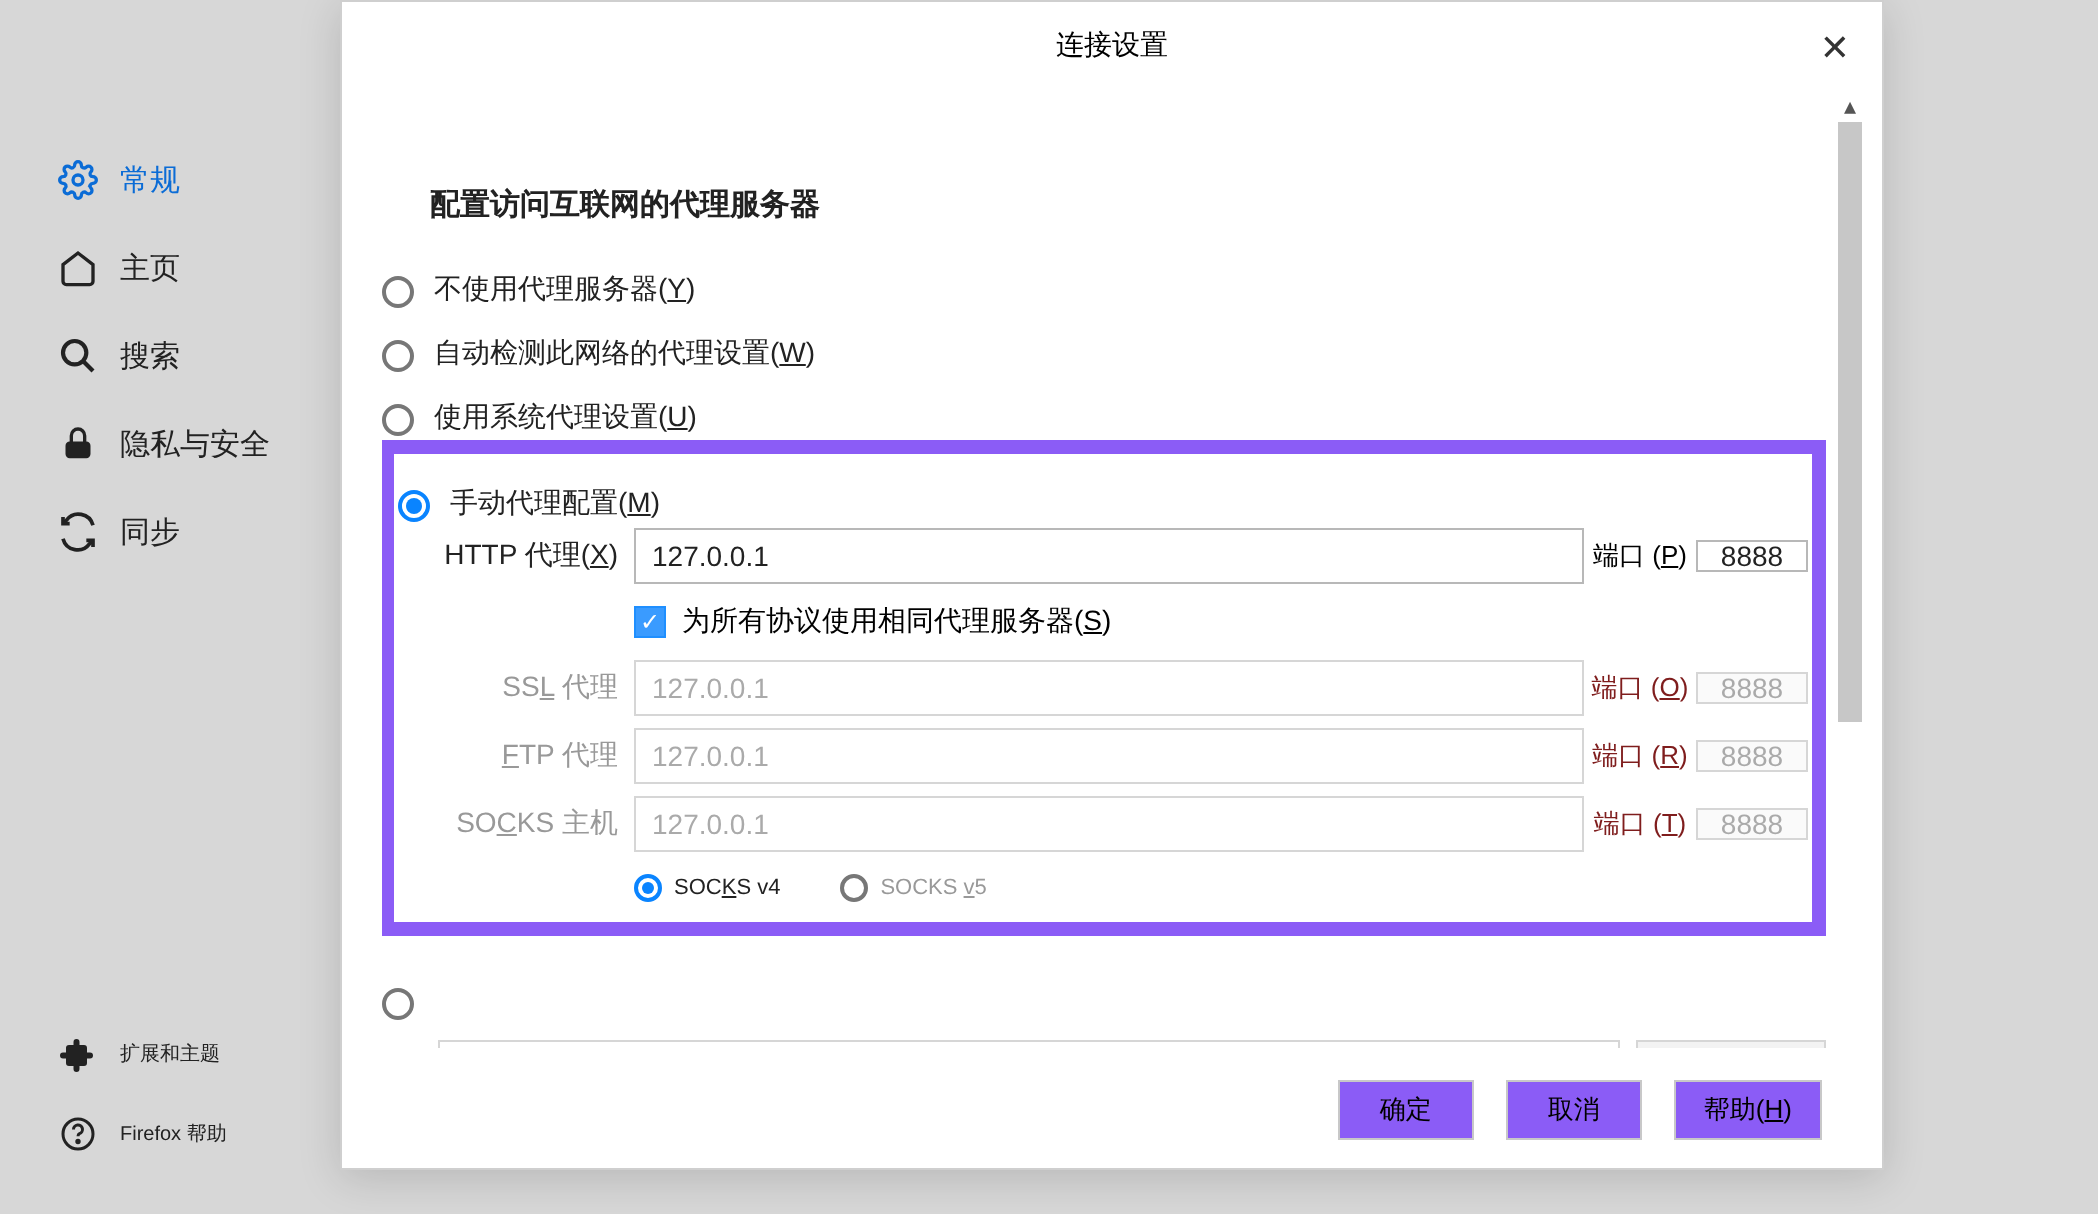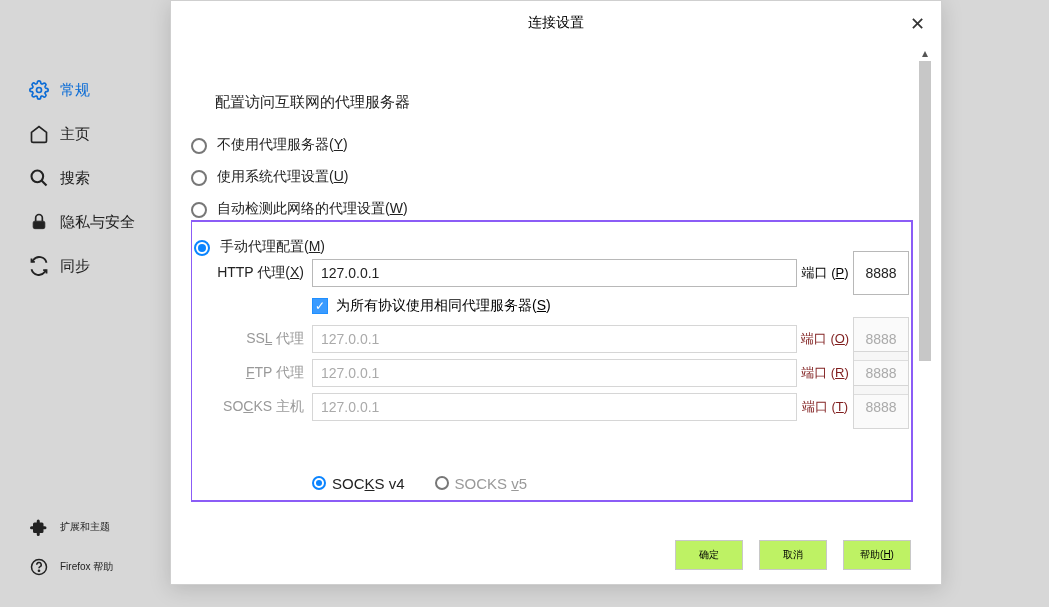--- a/index.html
+++ b/index.html
@@ -19,57 +19,57 @@
   .dialog-header { height:44px; display:flex; align-items:center; justify-content:center; position:relative; }
   .dialog-title { font-size:14px; font-weight:normal;}
   .close-x { position:absolute; right:16px; top:12px; font-size:18px; cursor:pointer; color:#333; }
   .dialog-body { position:absolute; top:44px; left:20px; right:28px; bottom:60px; overflow:hidden; }
   .scrollbar { position:absolute; right:10px; top:60px; width:12px; height:360px; }
   .scrollbar .track { position:absolute; right:0; top:0; width:12px; height:100%; background:transparent; }
   .scrollbar .thumb { position:absolute; right:0; top:0; width:12px; height:300px; background:#c7c7c7; border-radius:0;}
   .scroll-arrow { position:absolute; right:8px; width:16px; height:16px; font-size:12px; color:#555; display:flex;align-items:center;justify-content:center;}
   .sa-up { top:44px; }
 
-  .section-title { font-size:15px; font-weight:normal; color:#222; margin: 48px 0 10px 0; padding-left: 24px; }
+  .section-title { font-size:15px; font-weight:bold; color:#222; margin: 48px 0 10px 0; padding-left: 24px; }
 
   .radio-row { display:flex; align-items:flex-end; height:32px; font-size:14px; color:#222; }
   .radio { width:16px; height:16px; border:2px solid #777; border-radius:50%; margin-right:10px; position:relative; cursor:pointer; flex:none;}
   .radio.checked { border-color:#0a84ff; }
   .radio.checked::after { content:""; position:absolute; inset:2px; background:#0a84ff; border-radius:50%; }
   .radio.small { width:14px; height:14px; border-width:2px;}
   u { text-decoration: underline; }
 
-  .redbox { border:2px solid #8b5cf6; padding:2px; margin: 2px 0 10px -1px; }
+  .redbox { border:7px solid #8b5cf6; padding:2px; margin: 2px 0 10px -1px; }
 
   .proxy-row { display:flex; align-items:center; height:34px; font-size:14px; }
   .plabel { width:118px; text-align:right; padding-right:8px; color:#222; }
   .plabel.dis { color:#999; }
   .host { flex:1; height:28px; border:1px solid #b8b8b8; padding:0 8px; font-size:14px; color:#222; background:#fff; }
   .host.dis { background:#fff; border-color:#d6d6d6; color:#aaa; }
   .portlbl { width:56px; text-align:center; font-size:13px; }
   .portlbl.dis { color:#7f1d1d; }
-  .port { width:56px; height:44px; border:1px solid #b8b8b8; text-align:center; font-size:14px; color:#222; }
+  .port { width:56px; height:16px; border:1px solid #b8b8b8; text-align:center; font-size:14px; color:#222; }
   .port.dis { border-color:#d6d6d6; color:#aaa; }
 
   .check-row { display:flex; align-items:center; height:32px; font-size:14px; margin-left:118px;}
   .checkbox { width:16px; height:16px; border:1px solid #1f8fff; background:#3a9bff; margin-right:8px; display:flex; align-items:center; justify-content:center; color:#fff; font-size:12px; cursor:pointer; flex:none;}
 
-  .socks-row { display:flex; align-items:center; height:30px; margin-left:118px; font-size:15px;margin-top:44px;}
+  .socks-row { display:flex; align-items:center; height:30px; margin-left:118px; font-size:11px;}
   .socks-row .radio { margin-right:6px;}
   .socks-row .opt { margin-right:30px; display:flex; align-items:center; color:#999;}
   .socks-row .opt.on { color:#222;}
   .socks-row .opt.on .radio { border-color:#0a84ff;}
   .socks-row .opt.on .radio::after{content:"";position:absolute;inset:2px;background:#0a84ff;border-radius:50%;}
 
   .pac-row { margin-top:10px; display:flex; align-items:center; }
   .pac-input { flex:1; height:30px; border:1px solid #d6d6d6; background:#fff; margin-left:28px; margin-right:8px; padding:0 8px; color:#aaa;}
   .reload-btn { height:30px; padding:0 12px; border:1px solid #d6d6d6; background:#f3f3f3; color:#999; font-size:13px; cursor:default;}
 
   .dialog-footer { position:absolute; bottom:0; left:0; right:0; height:58px; display:flex; align-items:center; justify-content:flex-end; padding-right:30px; gap:16px;}
-  .btn { min-width:68px; height:30px; border:1px solid #c8c8c8; background:#bef264; font-size:10px; cursor:pointer; padding:0 14px;}
+  .btn { min-width:68px; height:30px; border:1px solid #c8c8c8; background:#8b5cf6; font-size:13px; cursor:pointer; padding:0 14px;}
 </style>
 </head>
 <body>
 
 <div class="sidebar">
   <div class="side-item active">
     <span class="ic">
       <svg width="20" height="20" viewBox="0 0 24 24" fill="none" stroke="#0b6cd6" stroke-width="2">
           <circle cx="12" cy="12" r="3"></circle>
           <path d="M19.4 15a1.7 1.7 0 0 0 .34 1.87l.06.06a2 2 0 1 1-2.83 2.83l-.06-.06a1.7 1.7 0 0 0-1.87-.34 1.7 1.7 0 0 0-1 1.56V21a2 2 0 0 1-4 0v-.09a1.7 1.7 0 0 0-1-1.56 1.7 1.7 0 0 0-1.87.34l-.06.06a2 2 0 1 1-2.83-2.83l.06-.06a1.7 1.7 0 0 0 .34-1.87 1.7 1.7 0 0 0-1.56-1H3a2 2 0 0 1 0-4h.09a1.7 1.7 0 0 0 1.56-1 1.7 1.7 0 0 0-.34-1.87l-.06-.06a2 2 0 1 1 2.83-2.83l.06.06a1.7 1.7 0 0 0 1.87.34H9a1.7 1.7 0 0 0 1-1.56V3a2 2 0 0 1 4 0v.09a1.7 1.7 0 0 0 1 1.56 1.7 1.7 0 0 0 1.87-.34l.06-.06a2 2 0 1 1 2.83 2.83l-.06.06a1.7 1.7 0 0 0-.34 1.87V9a1.7 1.7 0 0 0 1.56 1H21a2 2 0 0 1 0 4h-.09a1.7 1.7 0 0 0-1.56 1z"></path>
@@ -147,25 +147,25 @@
   <div class="dialog-body">
 
     <div class="section-title">配置访问互联网的代理服务器</div>
 
     <div class="radio-row">
       <span class="radio"></span>
       <span>不使用代理服务器(<u>Y</u>)</span>
     </div>
     <div class="radio-row">
       <span class="radio"></span>
+      <span>自动检测此网络的代理设置(<u>W</u>)</span>
+    </div>
+    <div class="radio-row">
+      <span class="radio"></span>
       <span>使用系统代理设置(<u>U</u>)</span>
-    </div>
-    <div class="radio-row">
-      <span class="radio"></span>
-      <span>自动检测此网络的代理设置(<u>W</u>)</span>
     </div>
 
     <div class="redbox">
       <div class="radio-row">
         <span class="radio checked"></span>
         <span>手动代理配置(<u>M</u>)</span>
       </div>
 
       <div class="proxy-row">
         <span class="plabel">HTTP 代理(<u>X</u>)</span>

